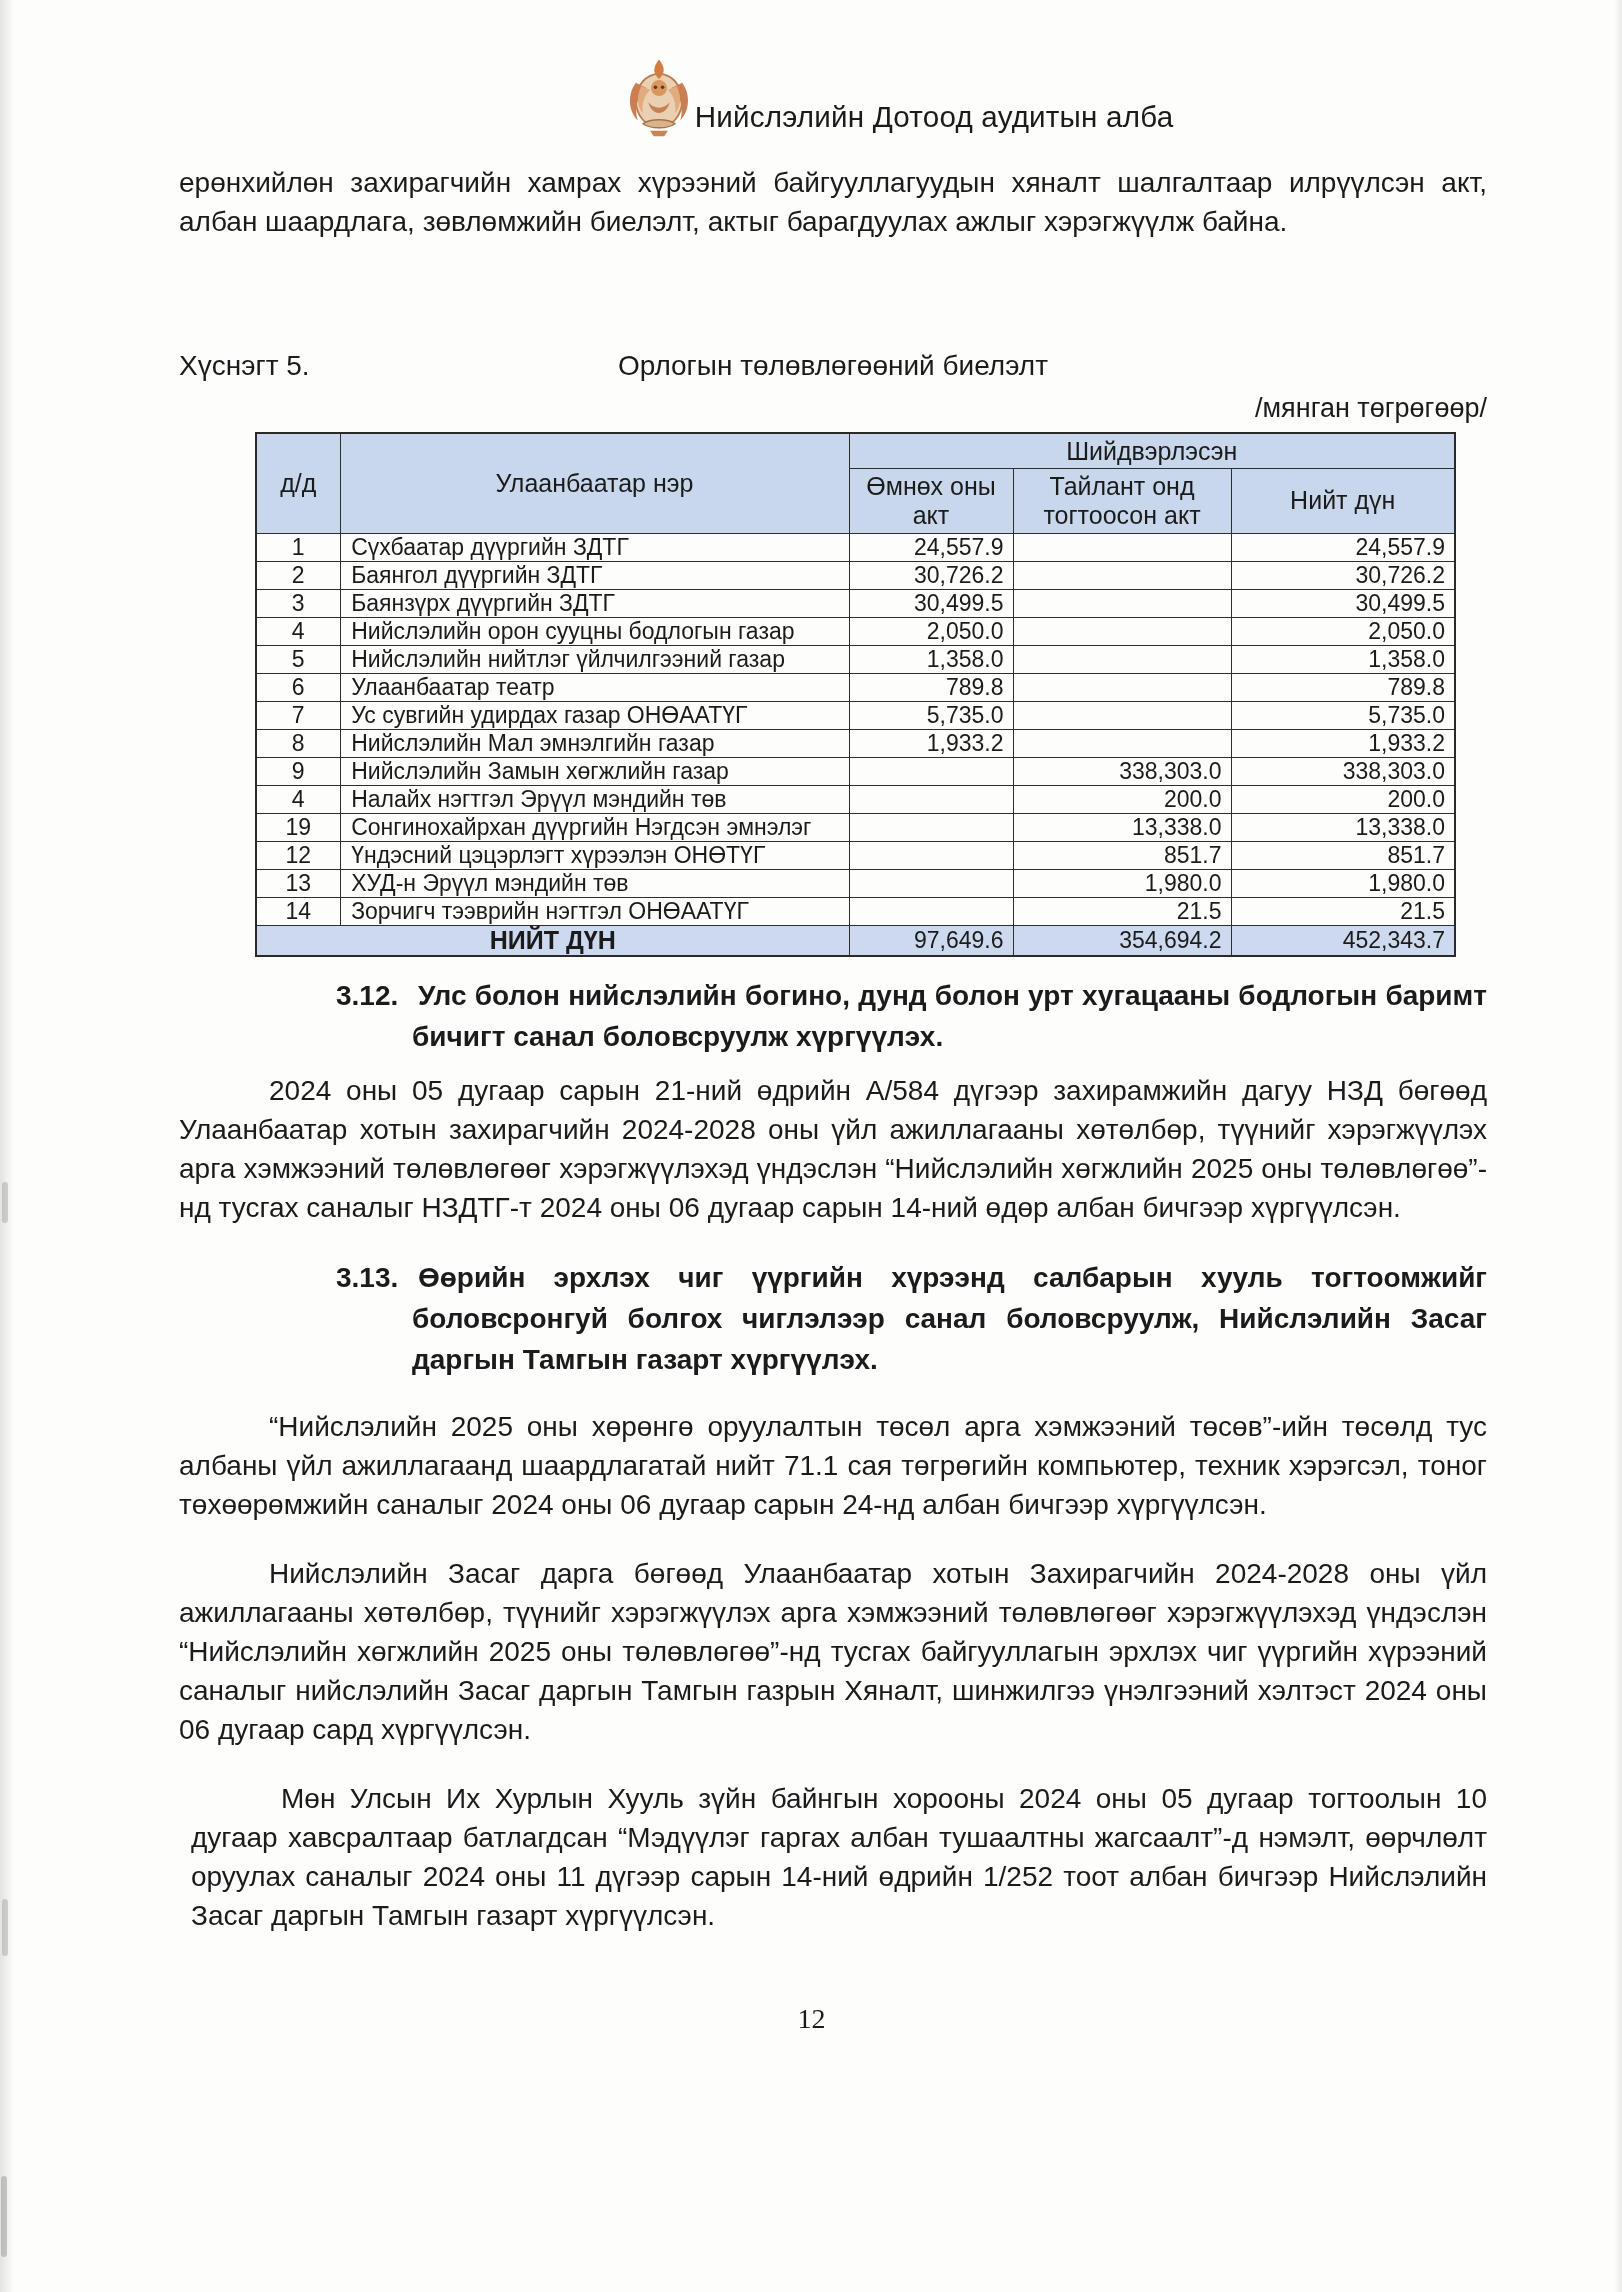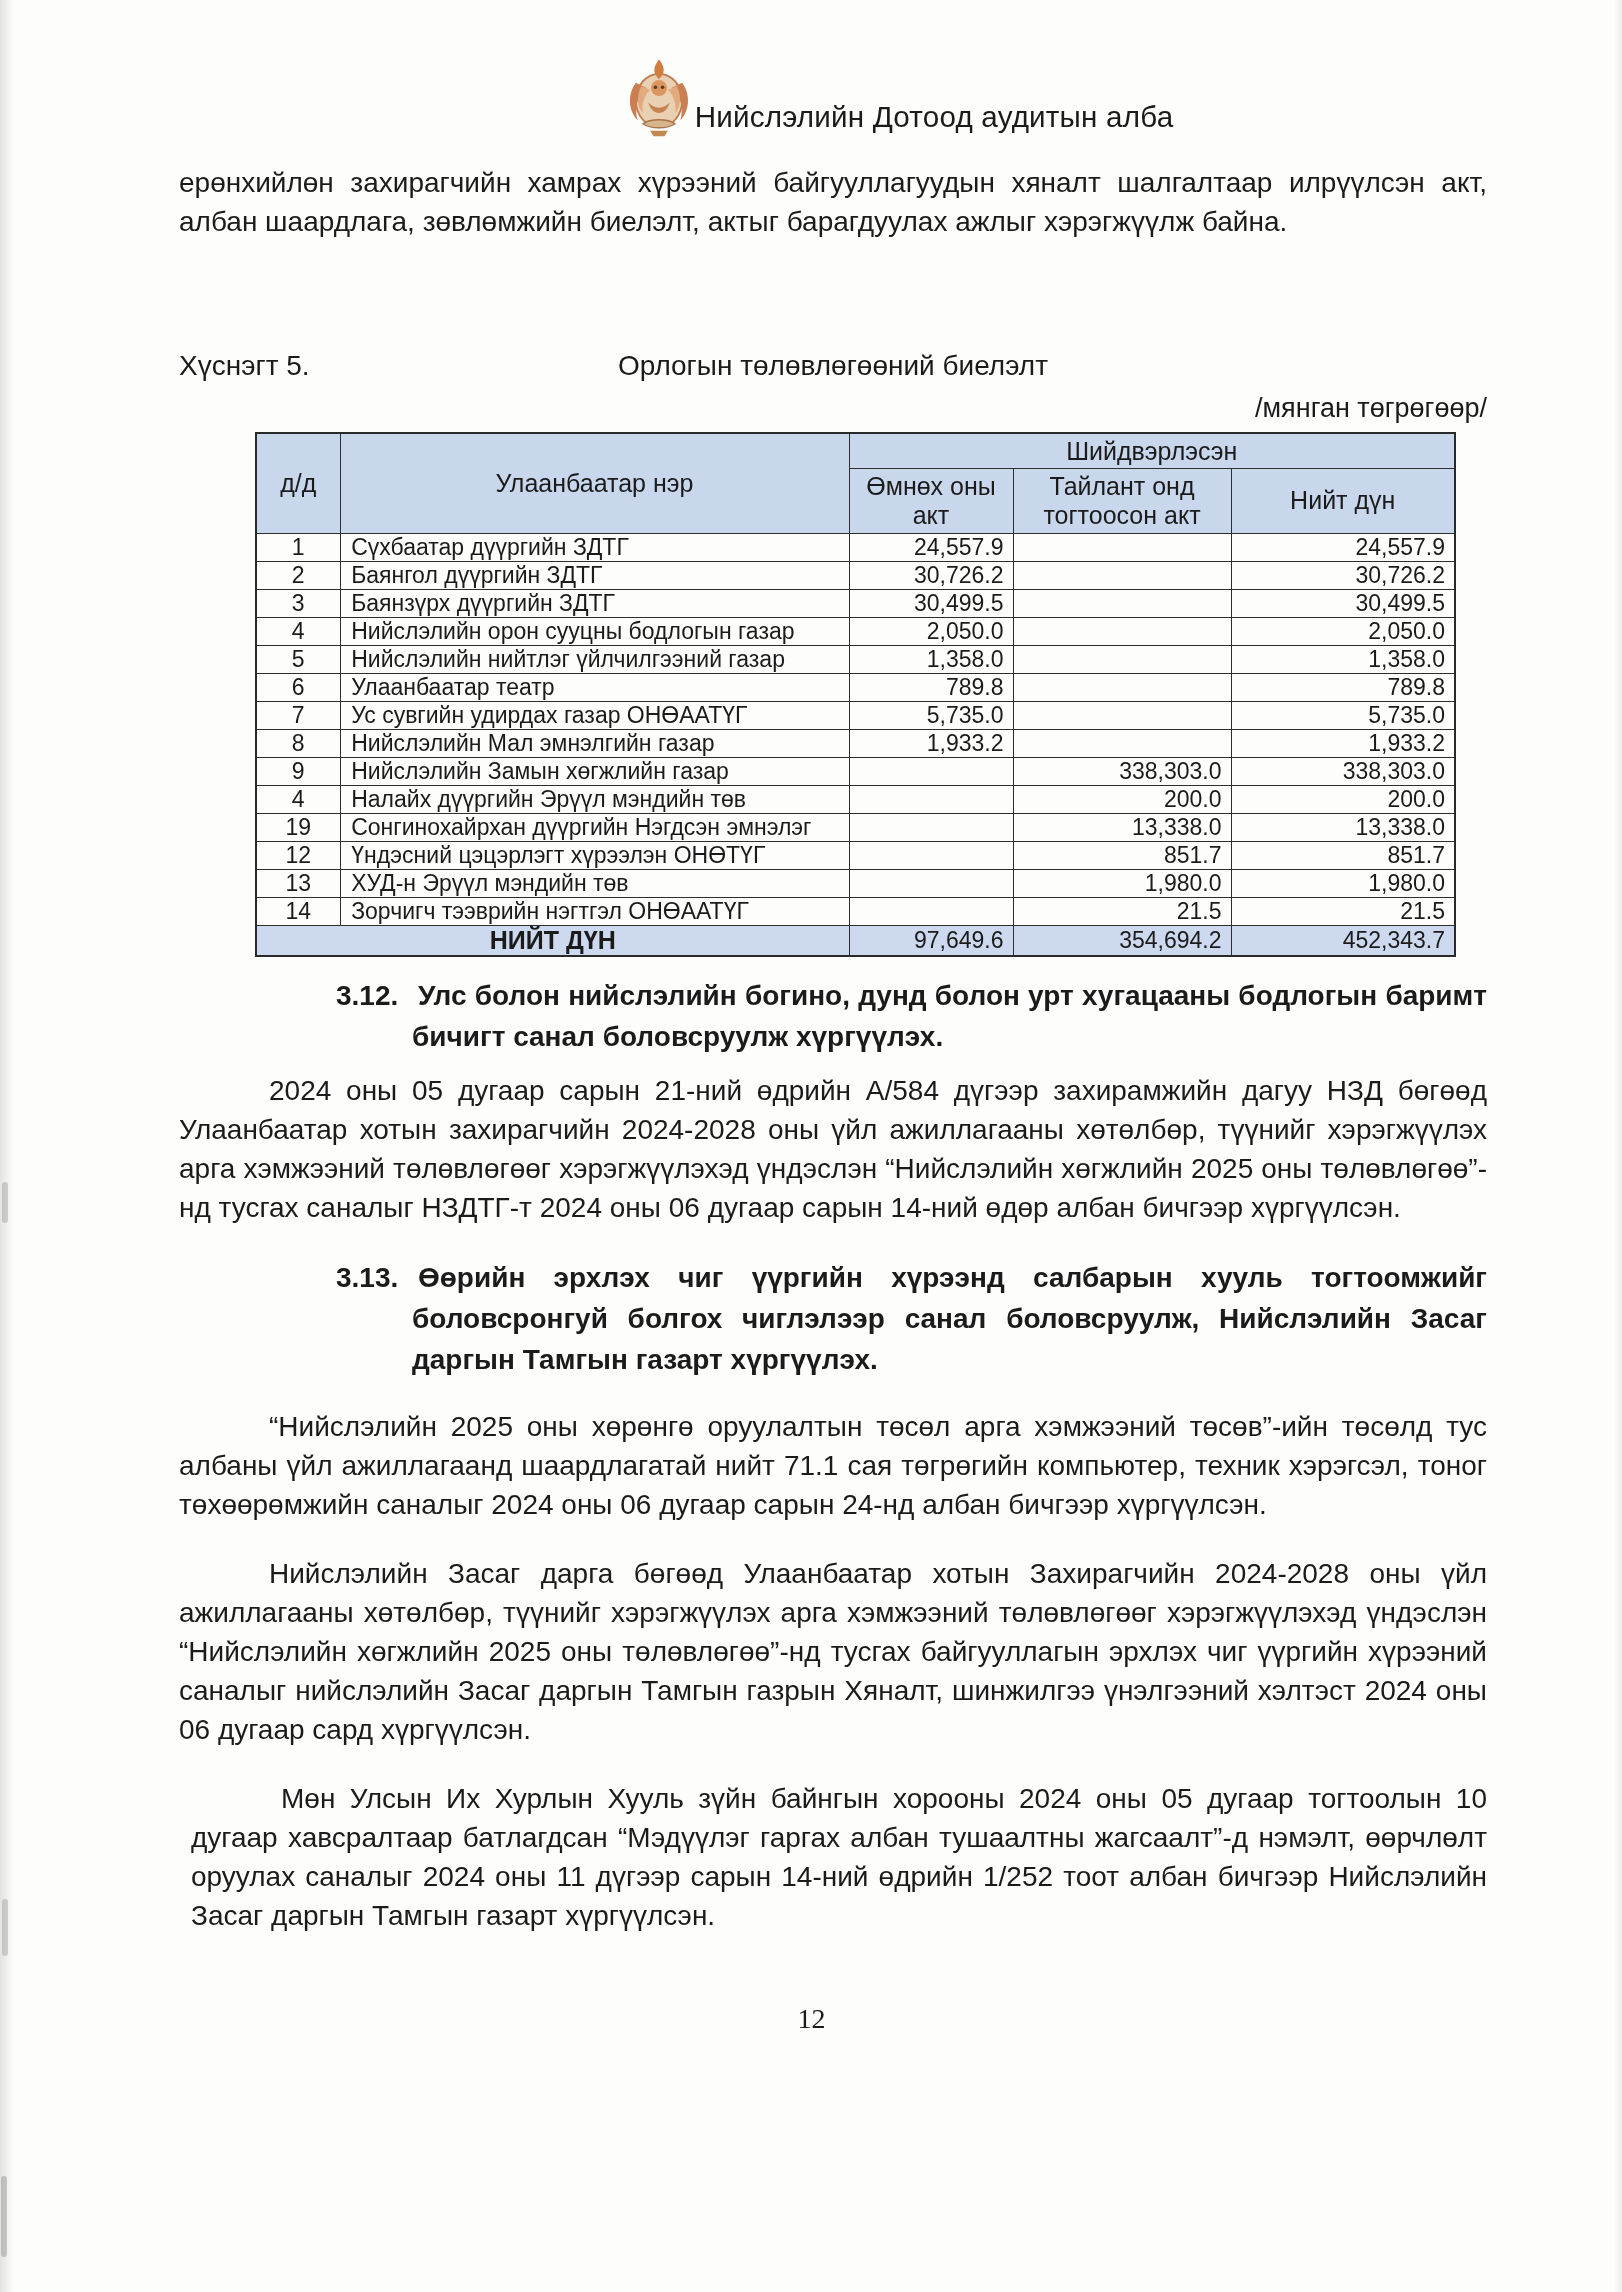--- a/index.html
+++ b/index.html
@@ -210,21 +210,21 @@
           </tr>
           <tr>
             <td class="c-num">9</td>
             <td class="c-org">Нийслэлийн Замын хөгжлийн газар</td>
             <td class="c-val"></td>
             <td class="c-val">338,303.0</td>
             <td class="c-val">338,303.0</td>
           </tr>
           <tr>
             <td class="c-num">4</td>
-            <td class="c-org">Налайх дүүргийн Эрүүл мэндийн төв</td>
+            <td class="c-org">Налайх нэгтгэл Эрүүл мэндийн төв</td>
             <td class="c-val"></td>
             <td class="c-val">200.0</td>
             <td class="c-val">200.0</td>
           </tr>
           <tr>
             <td class="c-num">19</td>
             <td class="c-org">Сонгинохайрхан дүүргийн Нэгдсэн эмнэлэг</td>
             <td class="c-val"></td>
             <td class="c-val">13,338.0</td>
             <td class="c-val">13,338.0</td>

